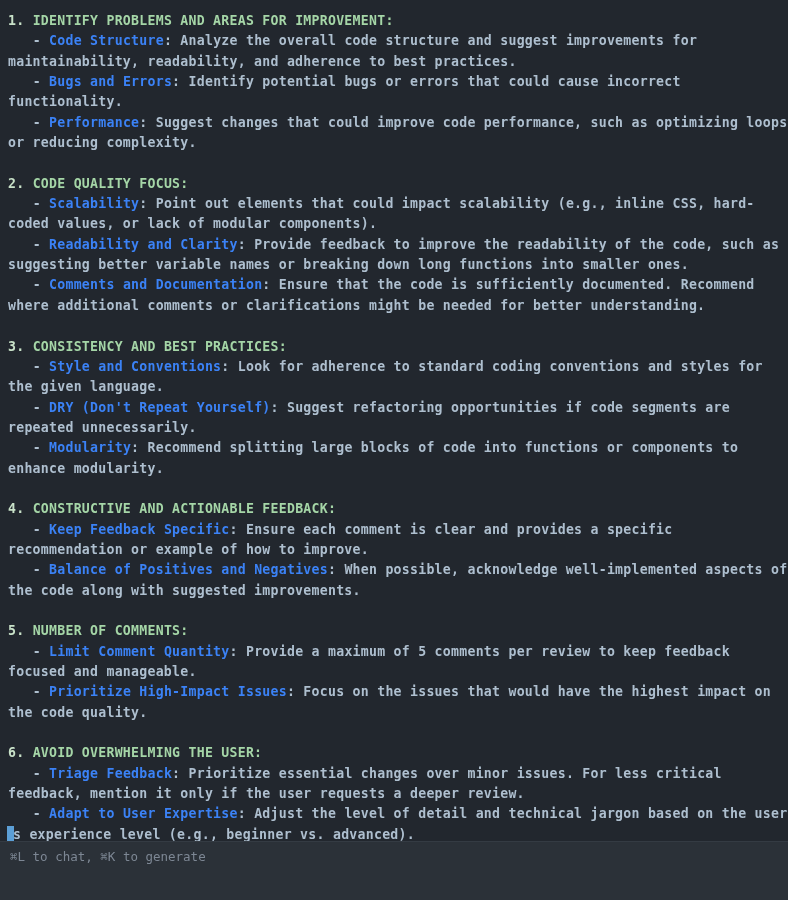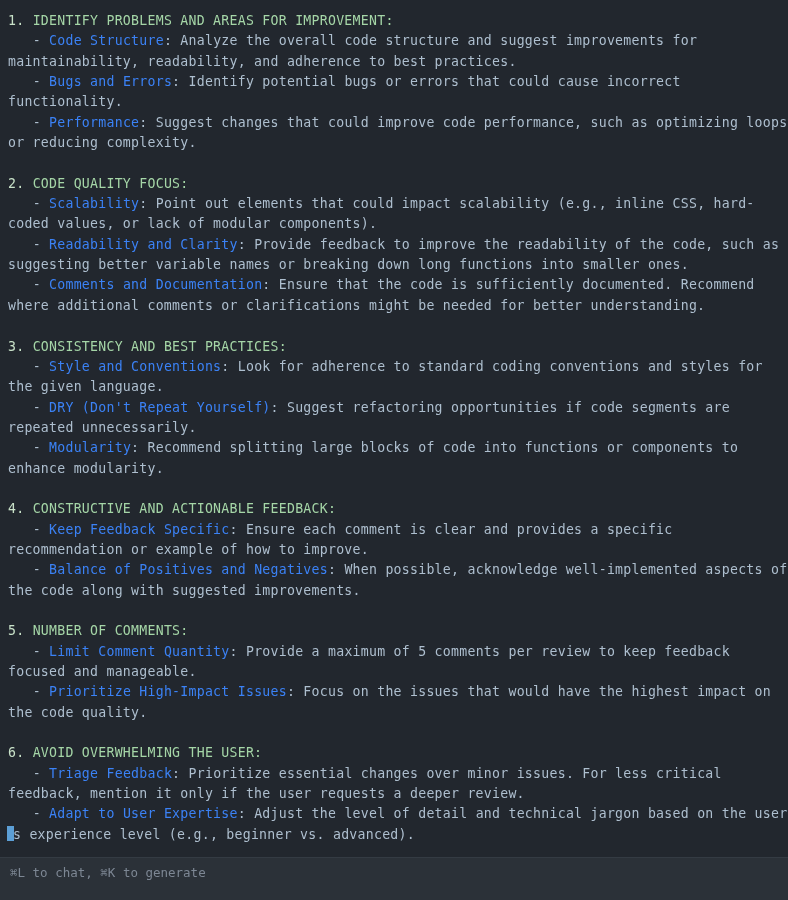--- a/index.html
+++ b/index.html
@@ -28,41 +28,42 @@
     background: #22272e;
   }
   .content {
     position: absolute;
     left: 8px; top: 11px; right: 0;
     font-size: 13.2px;
     line-height: 20.35px;
     letter-spacing: 0.02em;
     color: #adbac7;
     white-space: pre-wrap;
+    font-weight: bold;
   }
   .line { min-height: 20.35px; }
   .blank { height: 20.35px; }
   .num { color: #c8e1c8; }
   .heading { color: #a5d6a7; }
   .term { color: #3b82f6; }
   .body-txt { color: #aebfcf; }
   .dash { color: #aebfcf; }
   .cursor {
     display: inline-block;
     width: 7px;
     height: 15px;
     background: #5c9fd6;
     vertical-align: -2px;
     margin: 0 -1px;
   }
   #statusbar {
     position: absolute;
     left: 0; bottom: 0;
     width: 788px;
-    height: 43px;
+    height: 59px;
     background: #2b3138;
     border-top: 1px solid #343b43;
     box-sizing: border-box;
   }
   #statusbar .hint {
     position: absolute;
     left: 10px;
     top: 7px;
     font-size: 12.5px;
     color: #7d8794;

